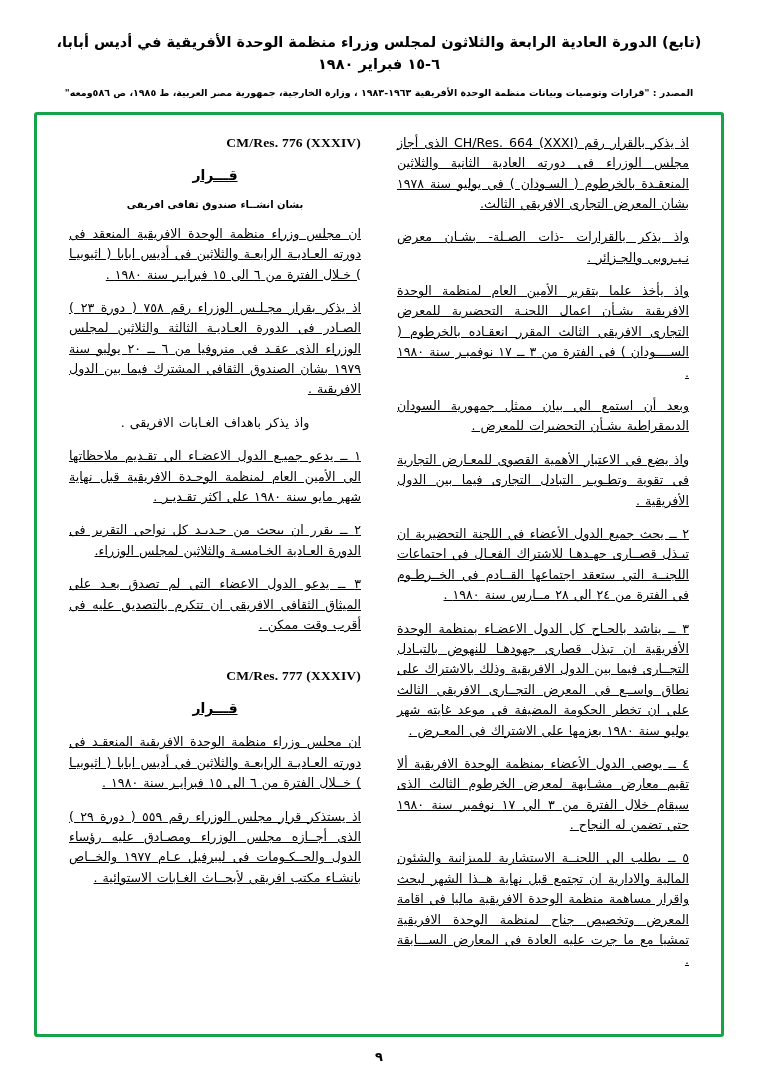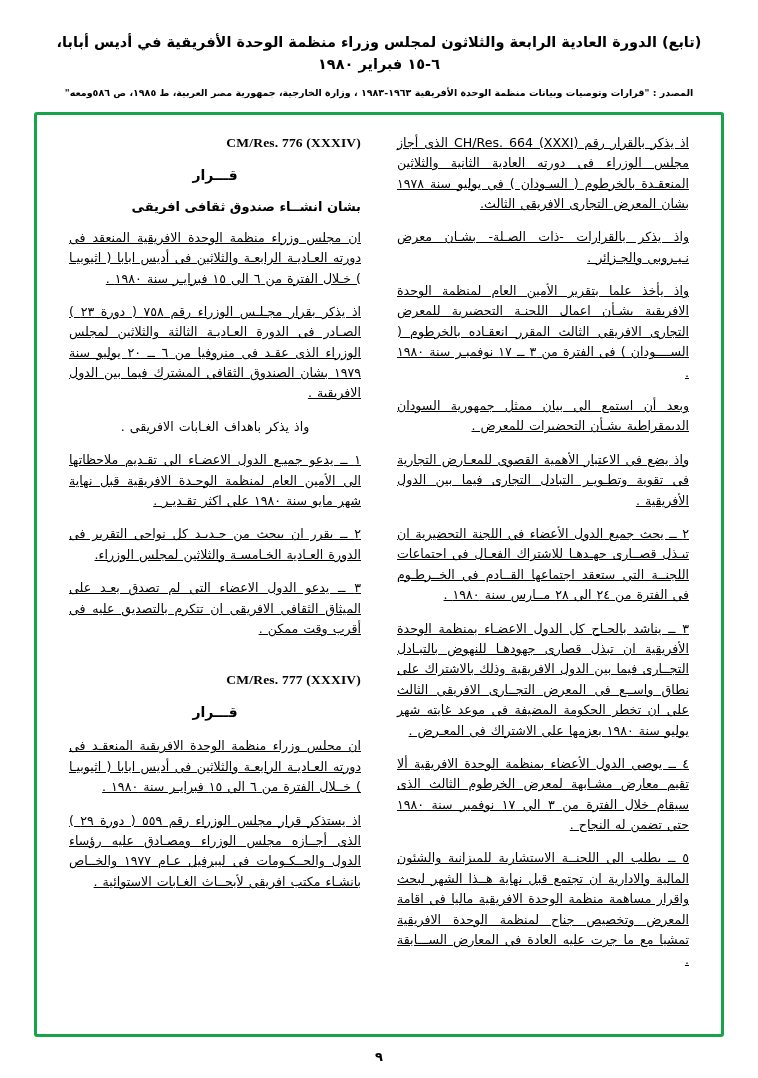--- a/index.html
+++ b/index.html
@@ -77,24 +77,26 @@
   .res-id.rtl-align {
     text-align: right;
     direction: ltr;
   }
   .kind {
     text-align: center;
     font-weight: bold;
     font-size: 14px;
     letter-spacing: 3px;
     margin: 0 0 16px 0;
+    text-decoration: underline;
   }
   .subject {
+    text-align: center;
     font-weight: bold;
-    font-size: 13px;
+    font-size: 10px;
     margin: 0 0 14px 0;
     letter-spacing: 0.5px;
   }
   p.para {
     font-size: 12.6px;
     line-height: 1.62;
     text-align: justify;
     text-align-last: justify;
     margin: 0 0 13px 0;
     word-spacing: 1px;

